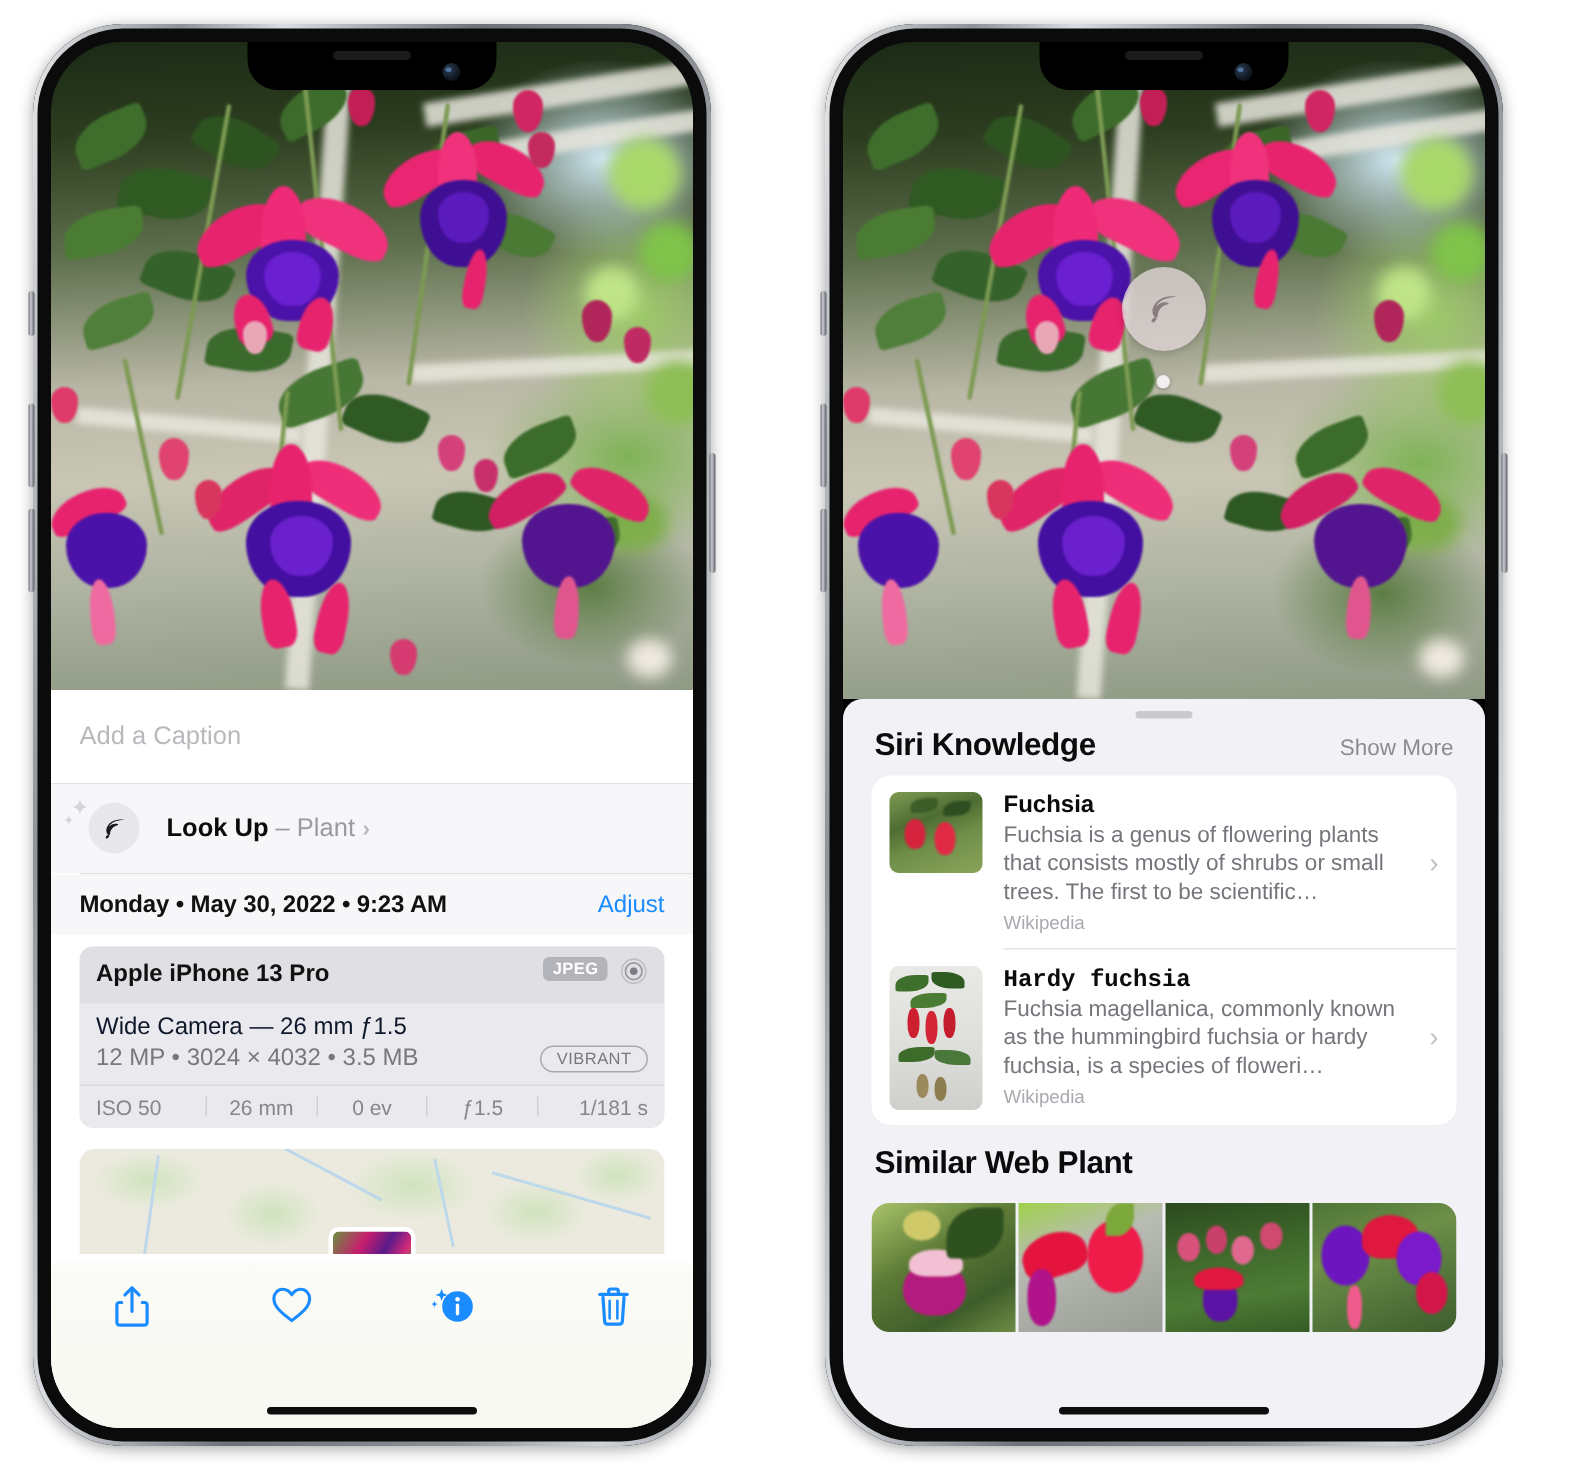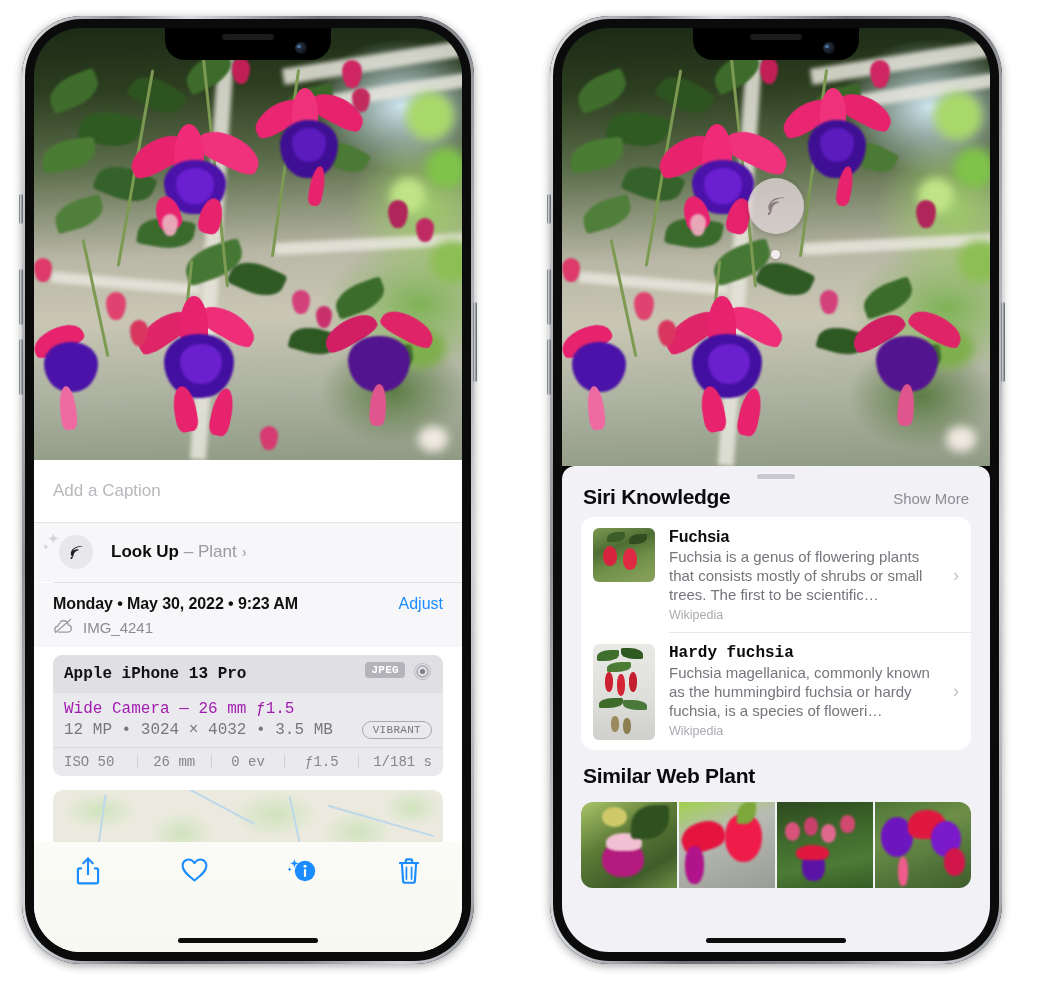--- a/index.html
+++ b/index.html
@@ -61,28 +61,28 @@
   .lookup-txt{margin-left:18px;font-size:17px;color:#0b0b0c;font-weight:bold;}
   .lookup-txt .sub{font-weight:normal;color:#9a9aa0;}
   .chev{color:#b8b8be;font-size:15px;margin-left:5px;}
   .divline{height:.6px;background:#e1e1e4;margin-left:19px;}
   .meta{background:#f7f7f9;padding:12px 19px 10px;}
   .meta-row{display:flex;align-items:baseline;justify-content:space-between;}
   .meta-date{font-size:16px;color:#111;font-weight:bold;letter-spacing:-.1px;}
   .adjust{font-size:16px;color:#1a8cff;}
   .fname{display:flex;align-items:center;gap:9px;margin-top:5px;font-size:15px;color:#8c8c92;}
 
-  .exif{margin:8px 19px 0;background:#eaeaee;border-radius:9px;overflow:hidden;font-family:Liberation Mono, monospace;}
+  .exif{margin:8px 19px 0;background:#eaeaee;border-radius:9px;overflow:hidden;}
   .exif-head{display:flex;align-items:center;justify-content:space-between;
       padding:7px 11px;background:#e0e0e4;}
   .exif-head .model{font-size:16px;font-weight:bold;color:#111;}
   .exif-head .right{display:flex;align-items:flex-start;gap:8px;}
   .jpeg{background:#b3b3ba;color:#fff;font-size:11px;font-weight:bold;border-radius:4px;padding:2px 6px;letter-spacing:.3px;}
   .exif-body{padding:7px 11px 8px;}
-  .exif-l1{font-size:16px;color:#a21caf;}
+  .exif-l1{font-size:16px;color:#0f172a;}
   .exif-l2{display:flex;align-items:center;justify-content:space-between;margin-top:3px;}
   .exif-l2 span.t{font-size:16px;color:#77777e;}
   .vibrant{border:1px solid #a8a8b0;border-radius:11px;color:#77777e;font-size:11px;
      padding:2px 10px;letter-spacing:.3px;}
   .exif-foot{border-top:.6px solid #d8d8dd;display:flex;align-items:center;padding:6px 11px;}
   .exif-foot .cell{flex:1;text-align:center;font-size:14px;color:#85858c;}
   .exif-foot .cell:first-child{text-align:left;}
   .exif-foot .cell:last-child{text-align:right;}
   .exif-foot .sepbar{width:1px;height:13px;background:#cfcfd5;}
 
@@ -259,30 +259,20 @@
           <span class="lookup-txt">
             <span>Look Up</span><span class="sub"> – </span><span class="sub">Plant</span><span class="chev">›</span>
           </span>
         </div>
         <div class="divline"></div>
 
         <div class="meta">
           <div class="meta-row">
             <span class="meta-date">Monday • May 30, 2022 • 9:23 AM</span>
             <span class="adjust">Adjust</span>
-          </div>
-          <div class="fname">
-            <span>
-              <svg width="21" height="16" viewBox="0 0 24 18" aria-hidden="true">
-                <path d="M6.5 16h10.2c2.4 0 4.3-1.9 4.3-4.2 0-2.1-1.6-3.9-3.6-4.2C16.9 4.7 14.6 3 12 3c-1.3 0-2.5.4-3.4 1.1" fill="none" stroke="#9a9aa0" stroke-width="1.5" stroke-linecap="round"></path>
-                <path d="M8.6 5.3C7 6 5.8 7.4 5.5 9.1 3.6 9.4 2 11 2 13c0 1.1.5 2.1 1.2 2.8" fill="none" stroke="#9a9aa0" stroke-width="1.5" stroke-linecap="round"></path>
-                <line x1="3" y1="16.5" x2="20" y2="1.5" stroke="#9a9aa0" stroke-width="1.5" stroke-linecap="round"></line>
-              </svg>
-            </span>
-            <span>IMG_4241</span>
           </div>
         </div>
 
         <div class="exif">
           <div class="exif-head">
             <span class="model">Apple iPhone 13 Pro</span>
             <span class="right">
               <span class="jpeg">JPEG</span>
               <span>
                 <svg width="19" height="19" viewBox="0 0 24 24" aria-hidden="true">

